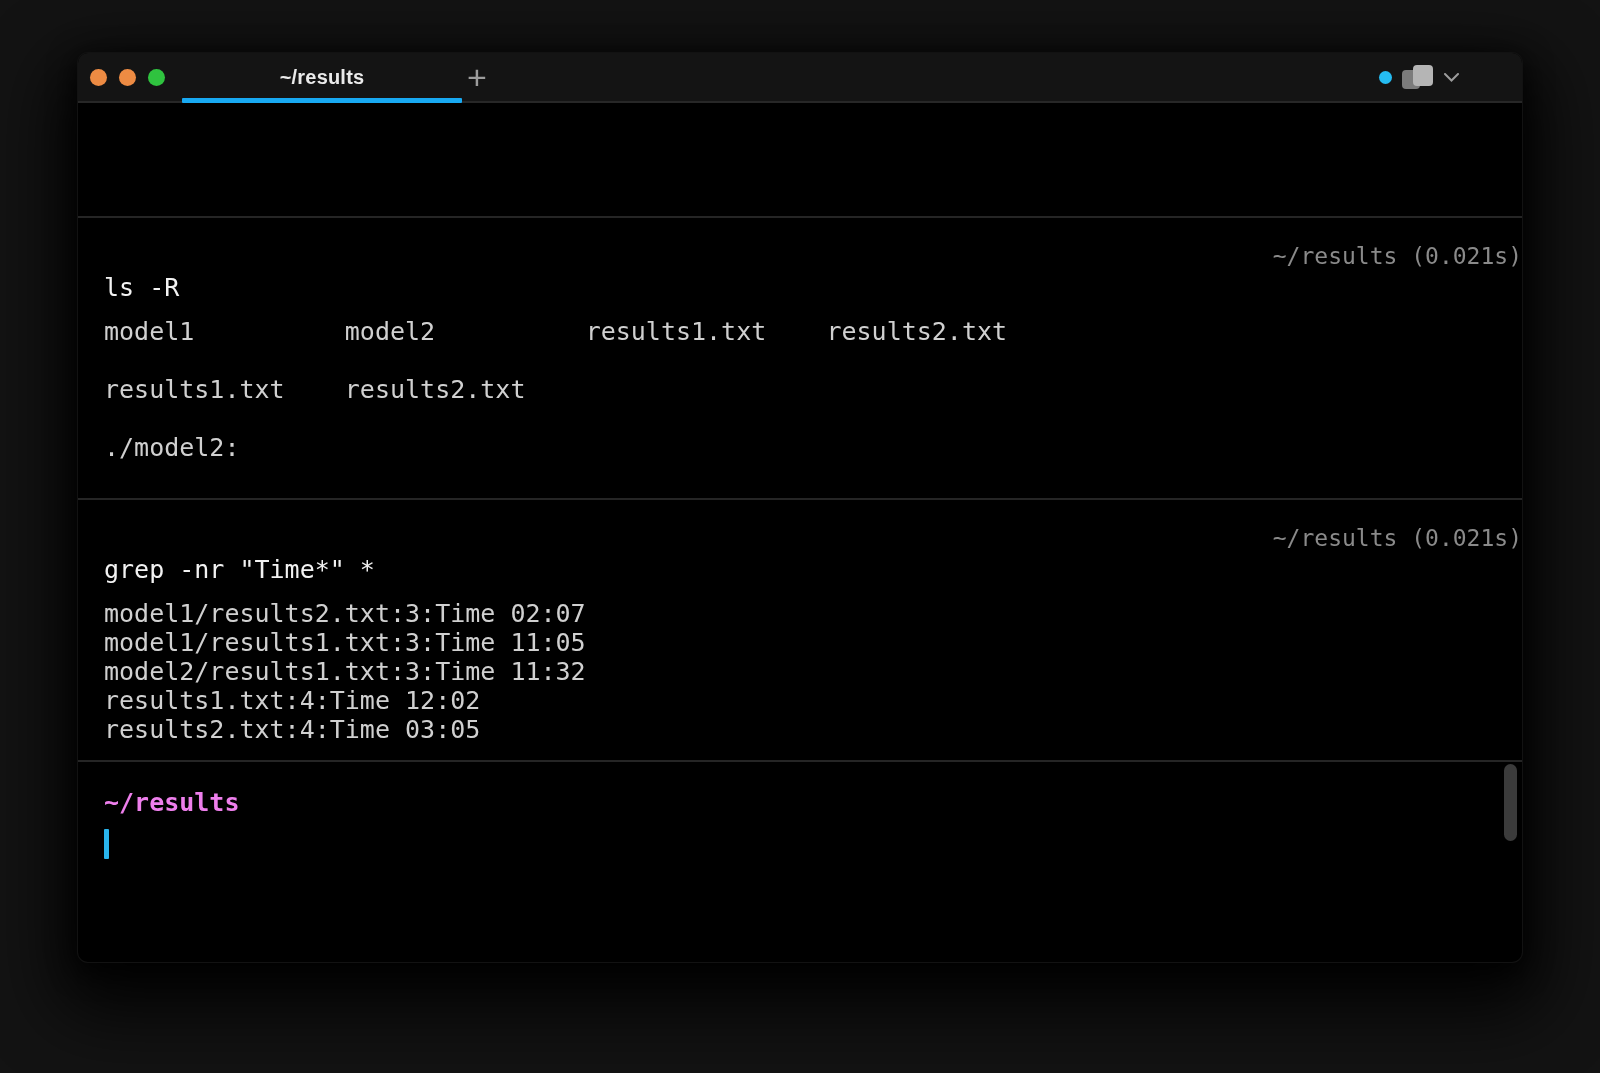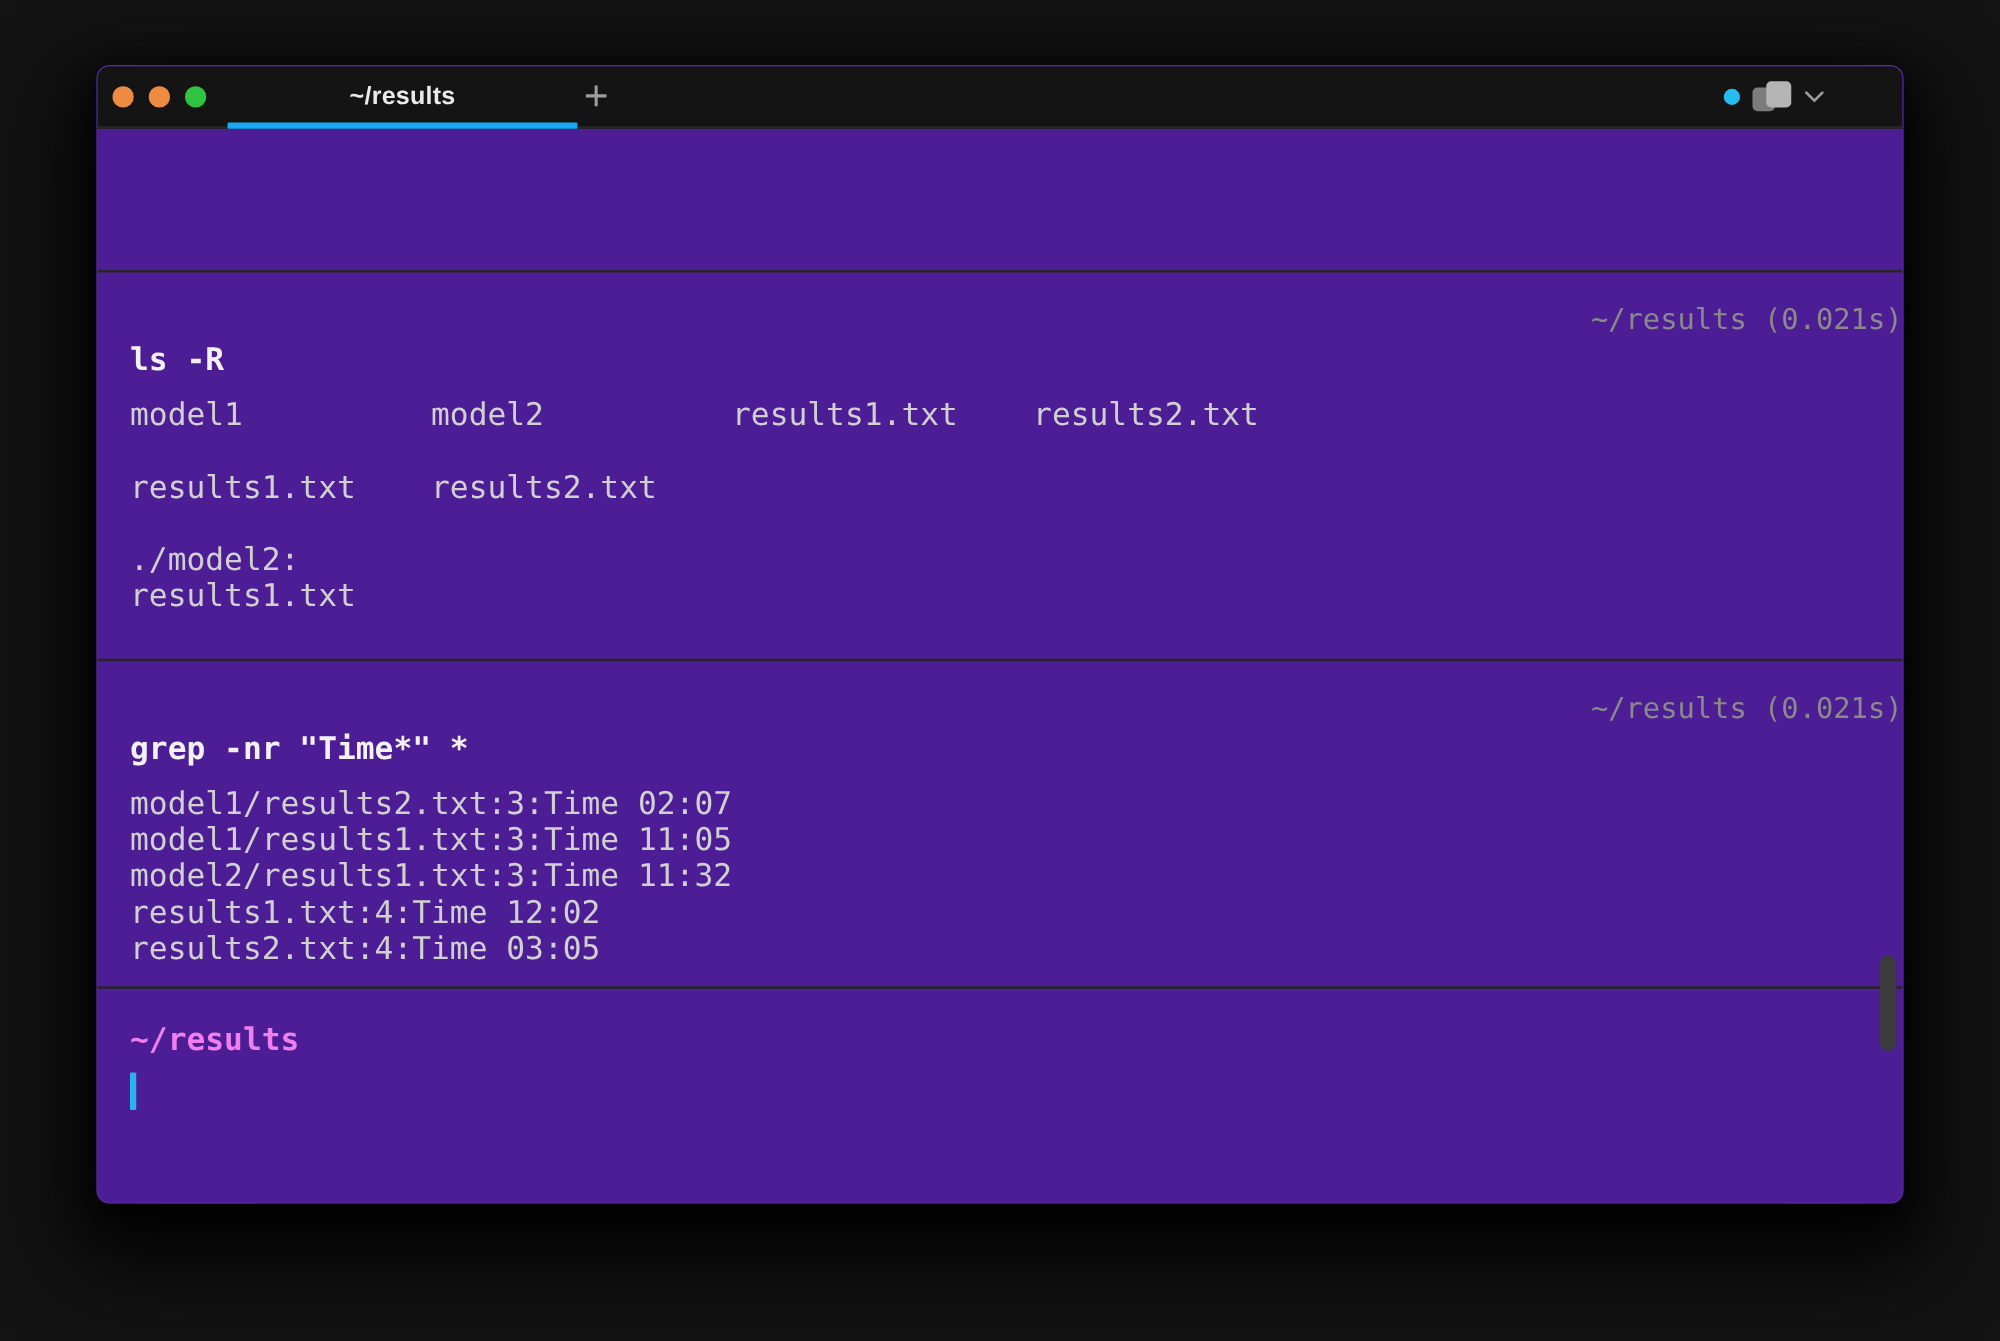--- a/index.html
+++ b/index.html
@@ -1,21 +1,21 @@
 <!DOCTYPE html>
 <html><head>
 <meta charset="utf-8">
 <style>
   * { margin:0; padding:0; box-sizing:border-box; }
   html,body { width:1600px; height:1073px; background:#131313; overflow:hidden;
               font-family:"Liberation Sans", sans-serif; }
 
   .window {
     position:absolute; left:77px; top:52px; width:1446px; height:911px;
-    background:#4c1d95; border-radius:11px;
+    background:#000000; border-radius:11px;
     border:1px solid rgba(255,255,255,0.07);
     box-shadow:0 30px 70px 18px rgba(0,0,0,0.88), 0 6px 28px rgba(0,0,0,0.8);
     overflow:hidden;
   }
 
   
   .titlebar {
     position:relative; height:50px; background:#141414;
     border-bottom:2px solid #272727;
     display:flex; align-items:center;
@@ -53,21 +53,21 @@
   .content {
     position:absolute; left:0; top:52px; right:0; bottom:0;
     display:flex; flex-direction:column;
     font-family:"DejaVu Sans Mono","Liberation Mono",monospace;
   }
   .spacer { height:111px; }
   .divider { height:2px; background:#252525; flex:none; }
 
   .block { padding:24px 0 36px 26px; }
   .block-header { font-size:23px; line-height:29px; color:#8A8A8A; white-space:pre;text-align:right; }
-  .block-command { font-size:25px; line-height:30px; font-weight:700; color:#F2F2F2;
+  .block-command { font-size:25px; line-height:30px; font-weight:400; color:#F2F2F2;
                    margin-top:2px; white-space:pre; }
   .block-output { margin-top:14px; }
   .out-line { font-size:25px; line-height:29px; color:#D0D0D0; white-space:pre; }
 
   .block.grep { padding-bottom:16px; }
 
   .input-block { padding:26px 0 0 26px; flex:1; }
   .prompt-path { font-size:25px; line-height:29px; font-weight:700; color:#EE7FEC; white-space:pre; }
   .cursor { width:5px; height:30px; margin-top:12px; background:#29B4EC; border-radius:1px; }
 
@@ -118,21 +118,20 @@
 
     <div class="block">
       <div class="block-header">~/results (0.021s)</div>
       <div class="block-command">ls -R</div>
       <div class="block-output">
         <div class="out-line">model1          model2          results1.txt    results2.txt</div>
         <div class="out-line"> </div>
         <div class="out-line">results1.txt    results2.txt</div>
         <div class="out-line"> </div>
         <div class="out-line">./model2:</div>
-        <div class="out-line">results1.txt</div>
       </div>
     </div>
 
     <div class="divider"></div>
 
     <div class="block grep">
       <div class="block-header">~/results (0.021s)</div>
       <div class="block-command">grep -nr "Time*" *</div>
       <div class="block-output">
         <div class="out-line">model1/results2.txt:3:Time 02:07</div>

